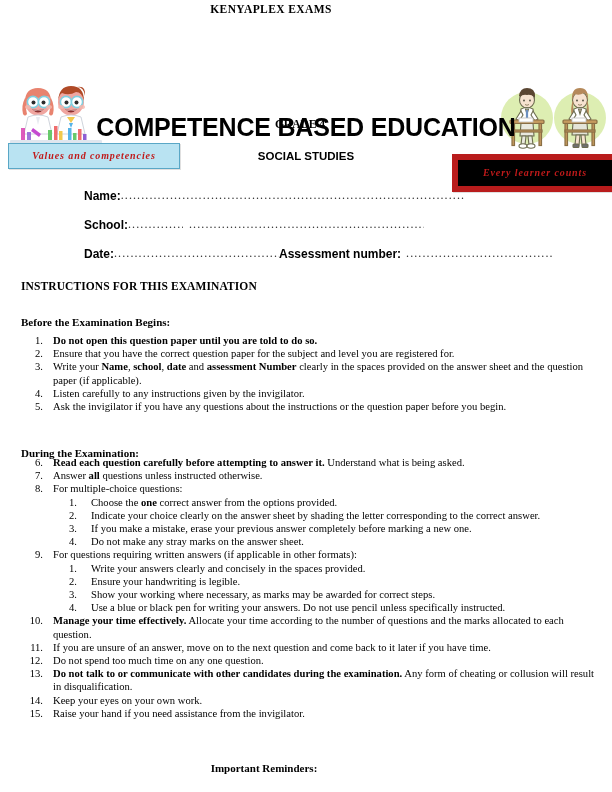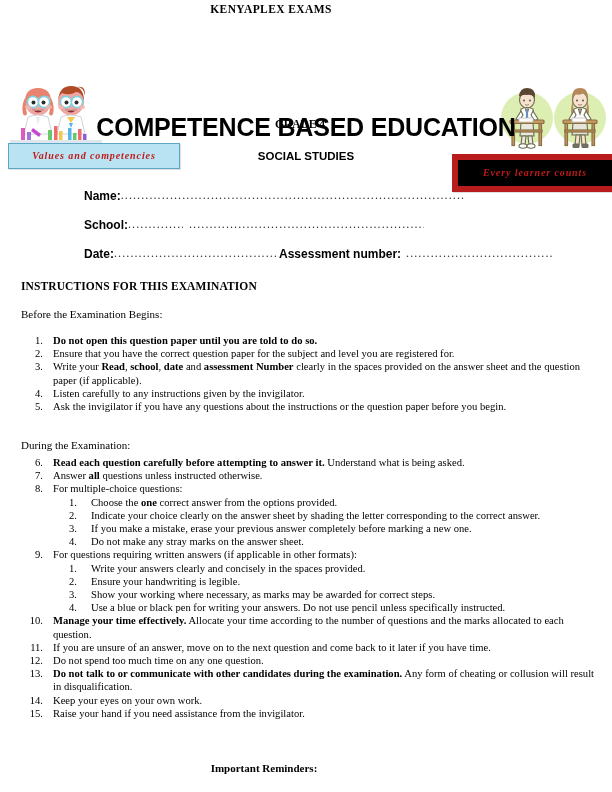--- a/index.html
+++ b/index.html
@@ -161,22 +161,23 @@
     top: 280px;
     font-family: "Liberation Serif", serif;
     font-weight: bold;
     font-size: 11.5px;
     letter-spacing: 0.1px;
   }
   .sec-head {
     position: absolute;
     left: 21px;
     font-family: "Liberation Serif", serif;
-    font-weight: normal;
+    font-weight: bold;
     font-size: 11px;
+    margin-top: 8px;
   }
   #sec-before { top: 308px; }
   #sec-during { top: 439px; }
 
   .reminders-head {
     position: absolute;
     left: 0;
     top: 762px;
     width: 528px;
     text-align: center;
@@ -389,21 +390,21 @@
   <div class="li">
     <span class="num">1.</span>
     <span class="txt"><b>Do not open this question paper until you are told to do so.</b></span>
   </div>
   <div class="li">
     <span class="num">2.</span>
     <span class="txt">Ensure that you have the correct question paper for the subject and level you are registered for.</span>
   </div>
   <div class="li">
     <span class="num">3.</span>
-    <span class="txt"><span>Write your </span><b>Read</b><span>, </span><b>school</b><span>, </span><b>date</b><span> and </span><b>assessment Number</b><span> clearly in the spaces provided on the answer sheet and the question paper (if applicable).</span></span>
+    <span class="txt"><span>Write your </span><b>Name</b><span>, </span><b>school</b><span>, </span><b>date</b><span> and </span><b>assessment Number</b><span> clearly in the spaces provided on the answer sheet and the question paper (if applicable).</span></span>
   </div>
   <div class="li">
     <span class="num">4.</span>
     <span class="txt">Listen carefully to any instructions given by the invigilator.</span>
   </div>
   <div class="li">
     <span class="num">5.</span>
     <span class="txt">Ask the invigilator if you have any questions about the instructions or the question paper before you begin.</span>
   </div>
 </div>

